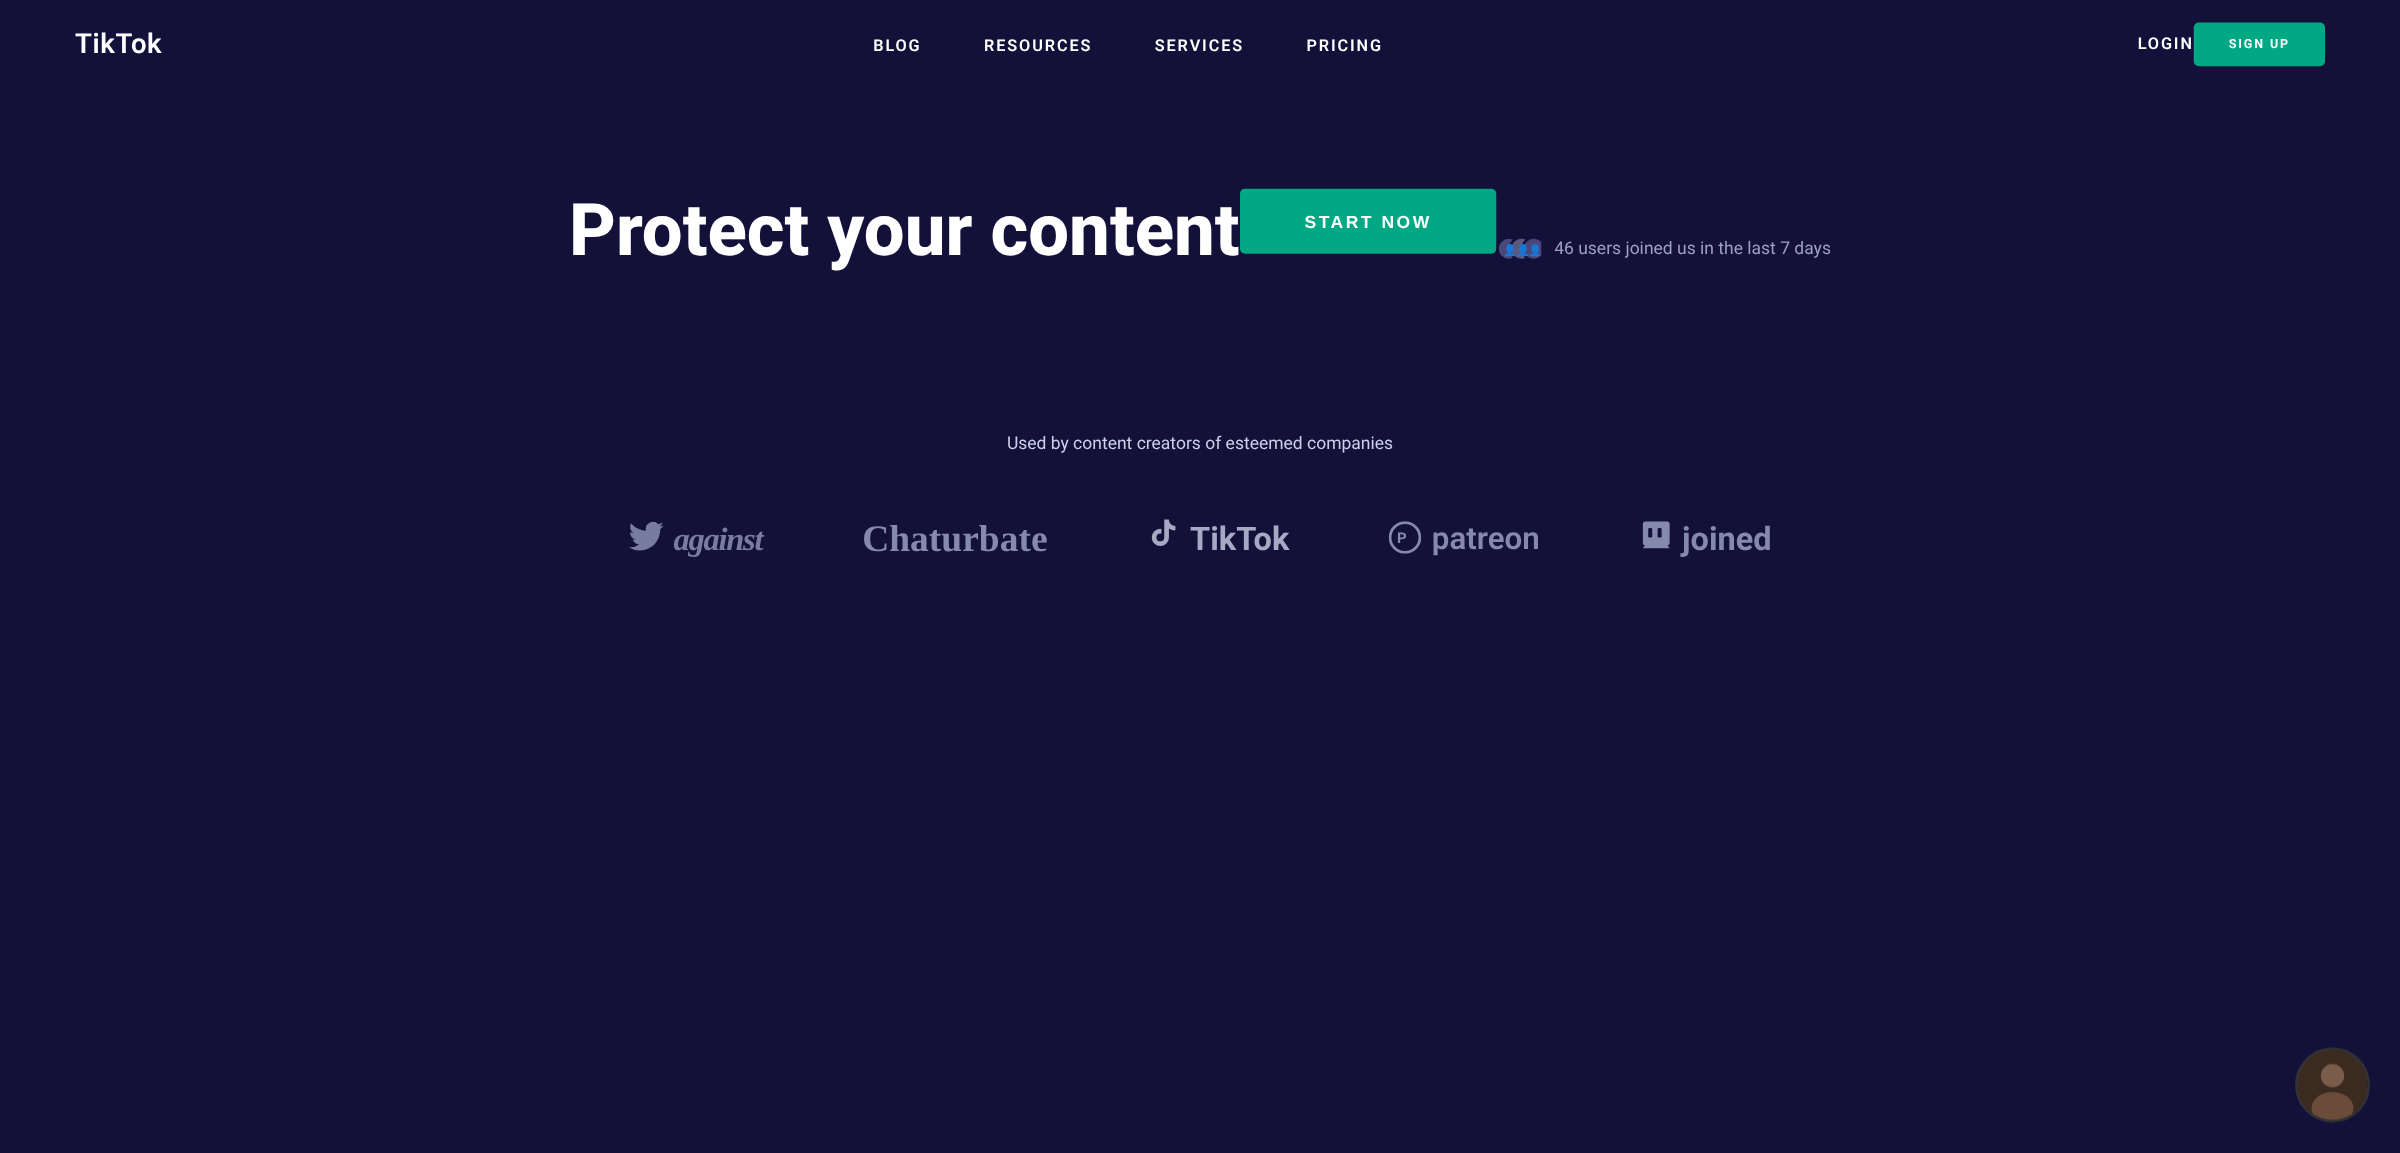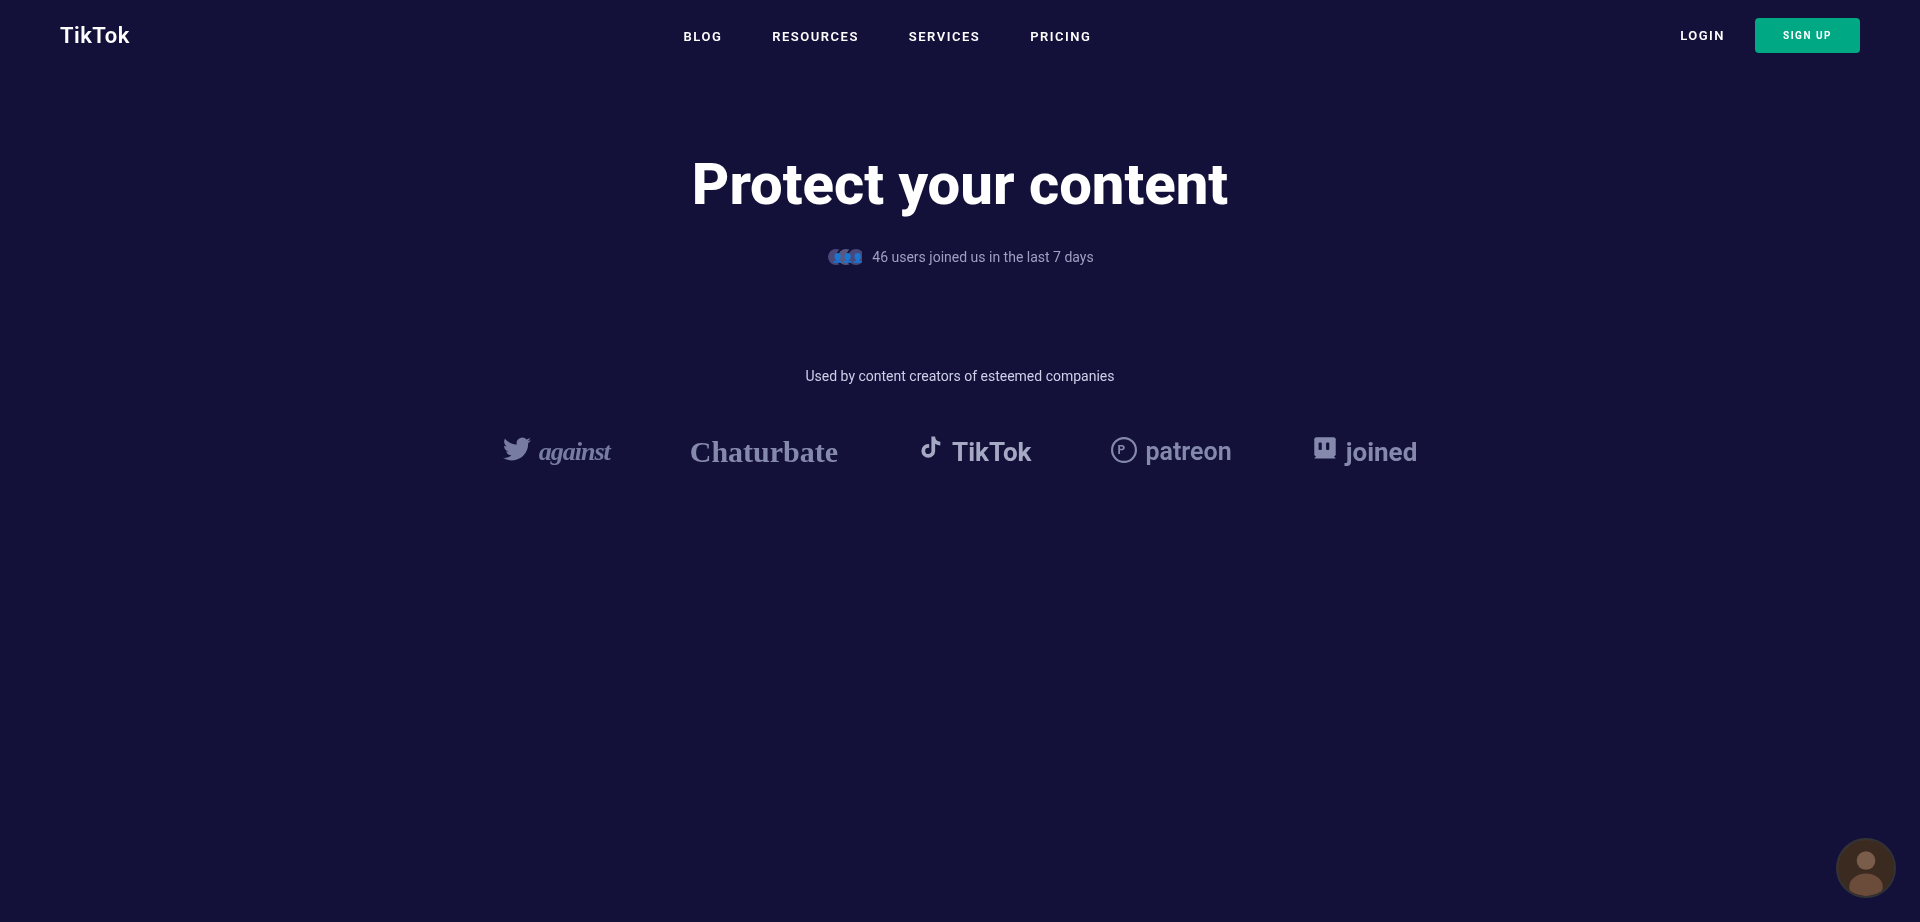--- a/index.html
+++ b/index.html
@@ -44,21 +44,20 @@
       text-decoration: none;
       font-size: 13px;
       font-weight: 600;
       letter-spacing: 1.5px;
       text-transform: uppercase;
     }
 
     .nav-right {
       display: flex;
       align-items: center;
-      gap: 30px;
       margin-left: 35px;
     }
 
     .nav-login {
       color: #ffffff;
       text-decoration: none;
       font-size: 13px;
       font-weight: 600;
       letter-spacing: 1.5px;
       text-transform: uppercase;
@@ -72,21 +71,21 @@
       font-weight: 700;
       letter-spacing: 1.5px;
       text-transform: uppercase;
       padding: 12px 28px;
       border-radius: 4px;
     }
 
     
     .hero {
       display: flex;
-      flex-direction: column;
+      flex-direction: row;
       align-items: center;
       justify-content: center;
       text-align: center;
       padding: 80px 20px 40px;
     }
 
     .hero-title {
       font-size: 58px;
       font-weight: 800;
       color: #ffffff;
@@ -254,20 +253,21 @@
   </ul>
 
   <div class="nav-right">
     <a href="#" class="nav-login">LOGIN</a>
     <a href="#" class="nav-signup">SIGN UP</a>
   </div>
 </nav>
 
 <section class="hero">
   <h1 class="hero-title">Protect your content</h1>
+  <button class="hero-cta">START NOW</button>
 
   <div class="hero-users">
     <div class="users-icon">
 
       <svg width="36" height="22" viewBox="0 0 36 22" fill="none" xmlns="http://www.w3.org/2000/svg">
         <circle cx="10" cy="11" r="9" fill="#4a4878" stroke="#13113a" stroke-width="2"></circle>
         <circle cx="20" cy="11" r="9" fill="#5a587e" stroke="#13113a" stroke-width="2"></circle>
         <circle cx="30" cy="11" r="9" fill="#4a4878" stroke="#13113a" stroke-width="2"></circle>
         <text x="6" y="15" font-size="9" fill="#ccc">👤</text>
         <text x="16" y="15" font-size="9" fill="#ccc">👤</text>

